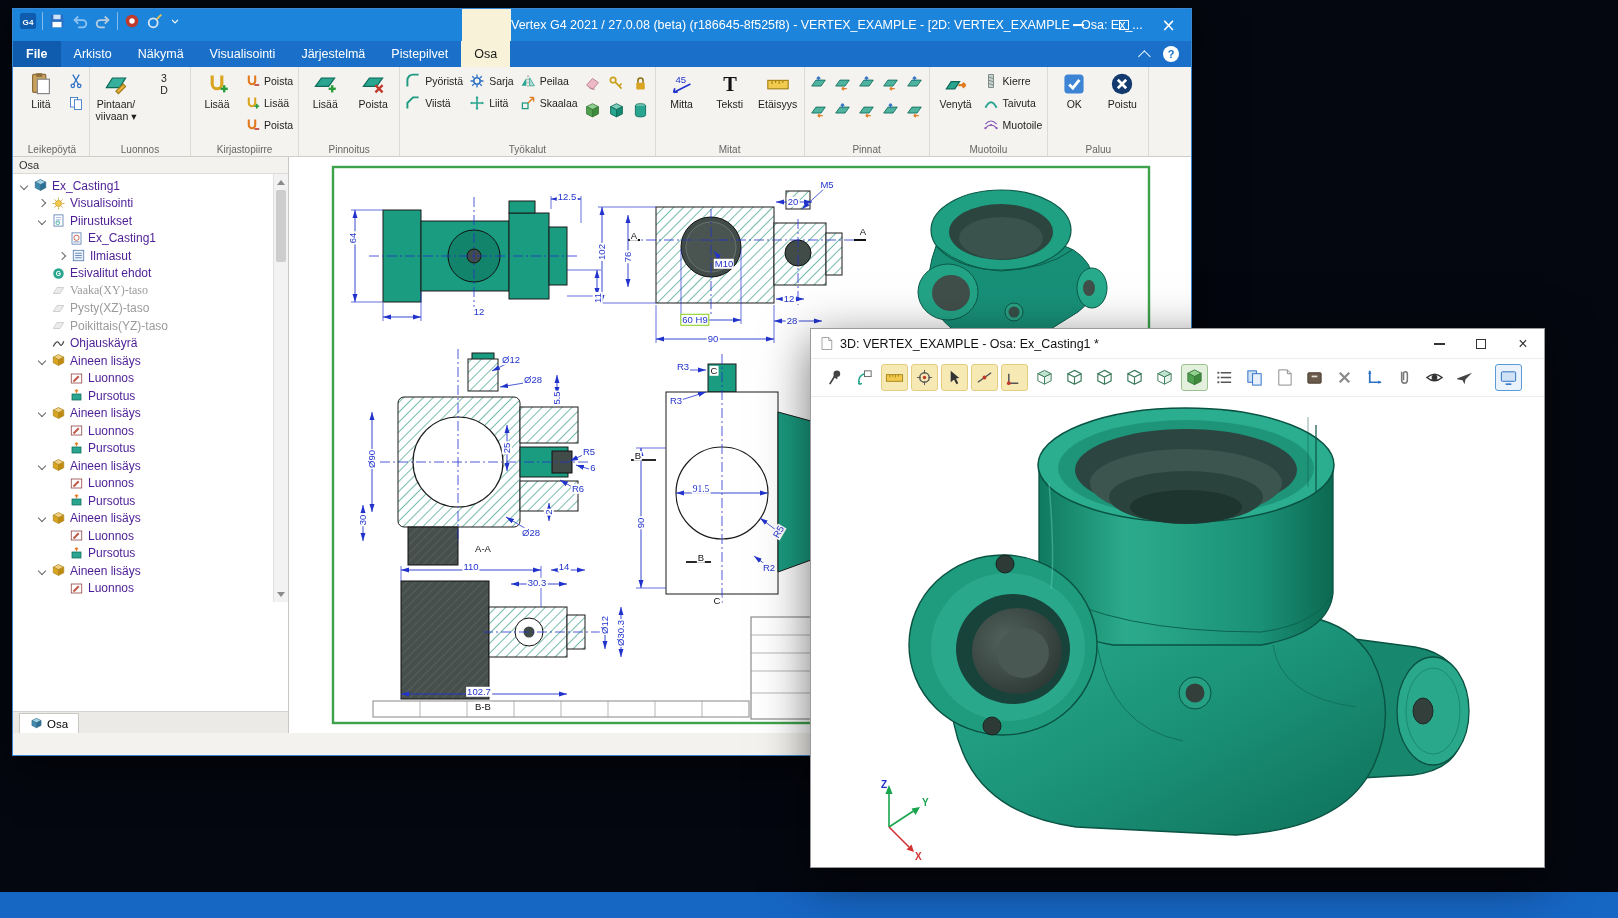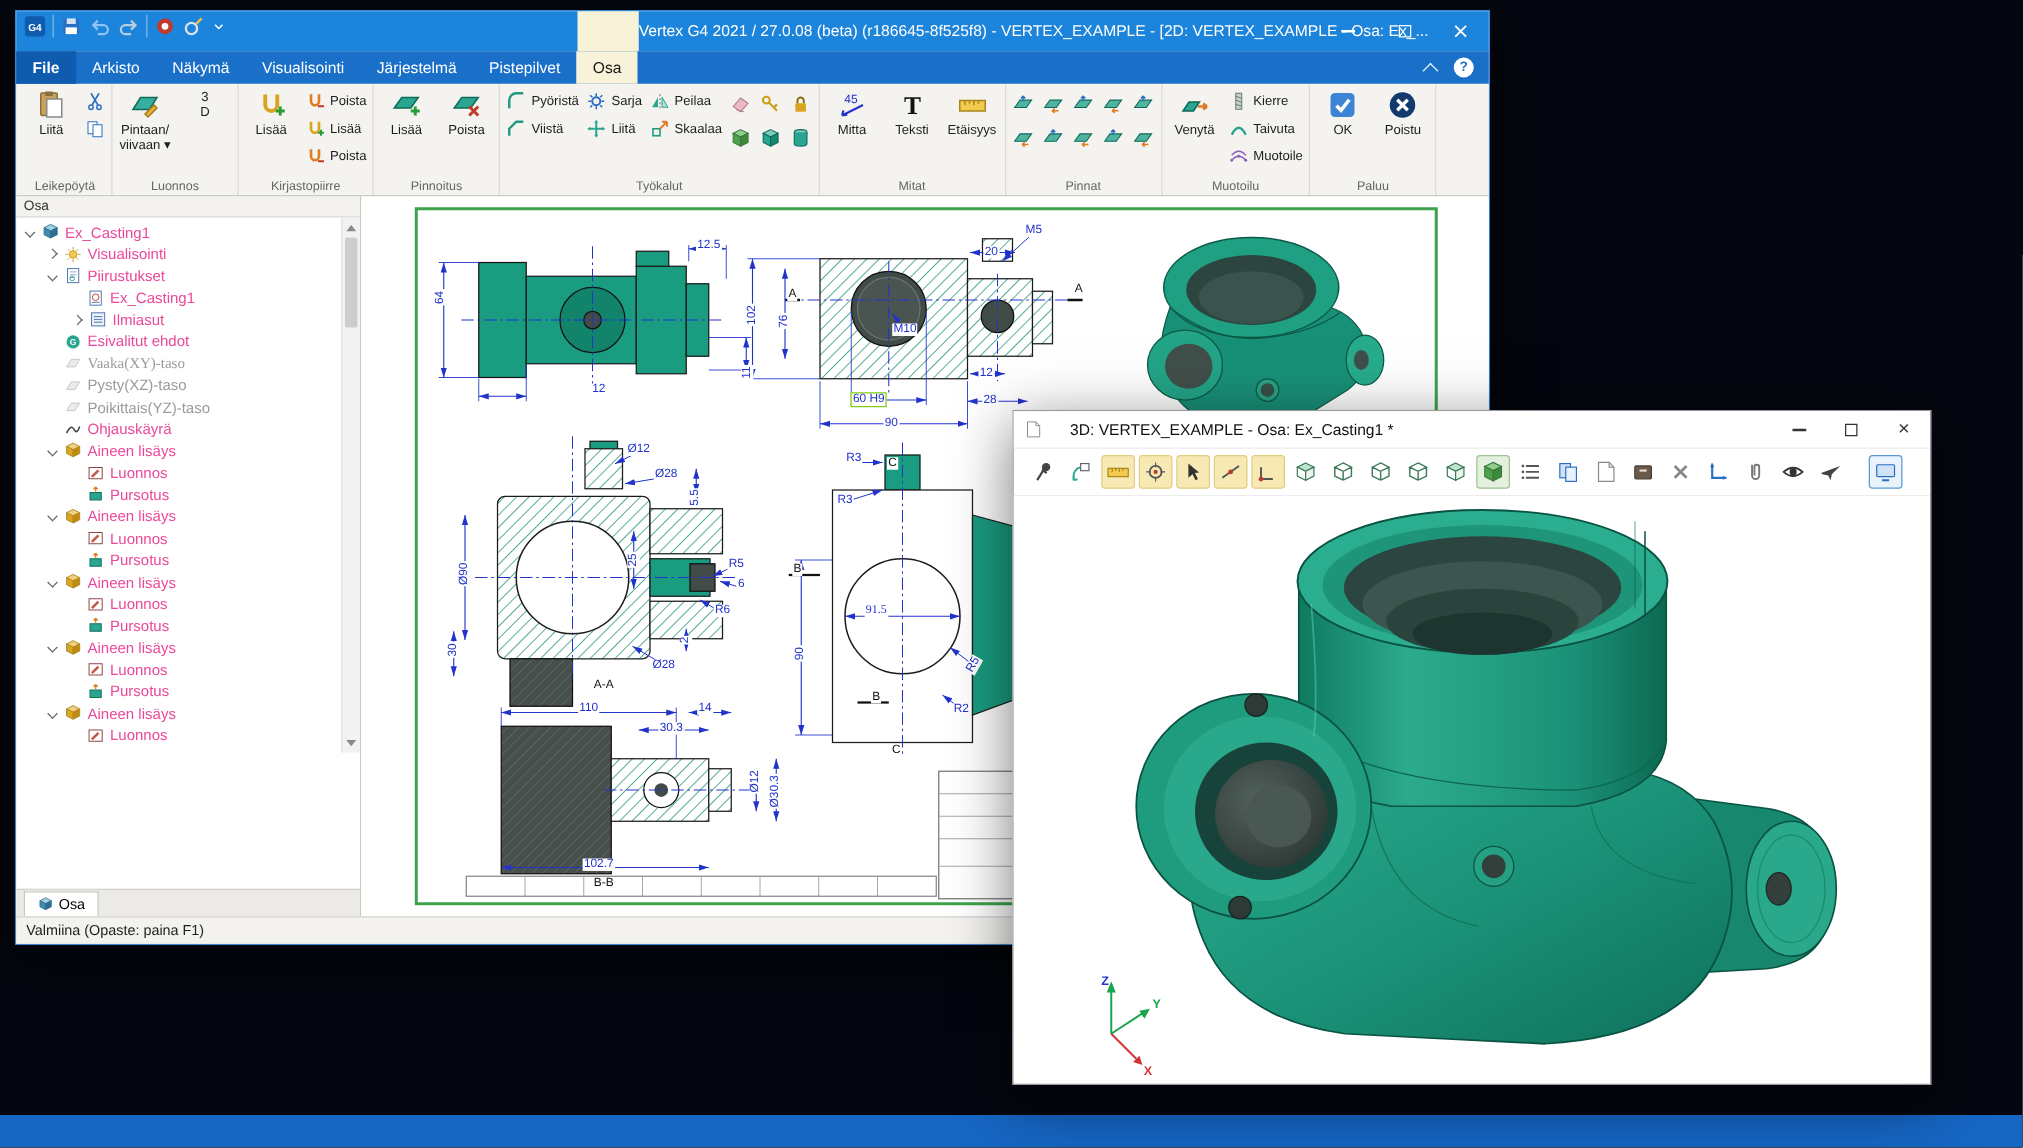--- a/index.html
+++ b/index.html
@@ -38,21 +38,21 @@
 .bstack{display:flex;flex-direction:column;gap:4px;padding-top:3px}
 .bsmall{display:flex;align-items:center;gap:4px;font-size:10.5px;color:#1d1d1d;padding:1px 2px;white-space:nowrap}
 .bgrid{display:flex;flex-direction:column;gap:6px;padding-top:4px}
 .bgrow{display:flex;gap:2px}
 .bicon{width:22px;height:21px;display:flex;align-items:center;justify-content:center}
 
 .content{position:absolute;left:0;top:148px;width:100%;height:576px;display:flex}
 .sidebar{width:276px;height:100%;background:#fff;border-right:1px solid #c9c7c2;position:relative}
 .sb-header{height:17px;background:#f3f2ef;border-bottom:1px solid #dddbd6;font-size:11px;color:#333;padding-left:6px;display:flex;align-items:center}
 .tree{position:absolute;left:0;top:17px;width:261px;height:428px;overflow:hidden;padding-top:3px}
-.trow{height:17.5px;display:flex;align-items:center;gap:4px;font-size:12px;color:#ec4899;white-space:nowrap}
+.trow{height:17.5px;display:flex;align-items:center;gap:4px;font-size:12px;color:#4c1d95;white-space:nowrap}
 .trow.dis{color:#9b9b9b}
 .trow.dis .ic{filter:grayscale(1);opacity:.55}
 .chev{width:10px;height:10px;display:inline-flex;justify-content:center;align-items:center;flex:none}
 .chev.right::before{content:'';width:5px;height:5px;border-right:1.4px solid #666;border-bottom:1.4px solid #666;transform:rotate(-45deg)}
 .chev.down::before{content:'';width:5px;height:5px;border-right:1.4px solid #666;border-bottom:1.4px solid #666;transform:rotate(45deg)}
 .ic{display:inline-flex;flex:none}
 .tree-scroll{position:absolute;right:0;top:17px;width:15px;height:428px;background:#f2f2f2;border-left:1px solid #e0e0e0}
 .ts-up,.ts-down{position:absolute;left:0;width:14px;height:15px;display:flex;align-items:center;justify-content:center}
 .ts-up{top:0}.ts-down{bottom:0}
 .ts-up::before{content:'';border:4px solid transparent;border-bottom:5px solid #8a8a8a;margin-bottom:3px}
@@ -62,21 +62,21 @@
 .btab{height:20px;background:#fff;border:1px solid #c9c7c2;border-bottom:none;display:flex;align-items:center;gap:4px;padding:0 10px;font-size:11.5px}
 .canvas2d{position:relative;flex:1;background:#fff;overflow:hidden}
 .sheet-svg{position:absolute;left:42px;top:8px}
 #anno{position:absolute;left:42px;top:8px;width:820px;height:560px;pointer-events:none}
 .dim{position:absolute;font-size:9.5px;color:#2233cc;white-space:nowrap;background:#fff;padding:0 1px;line-height:1.1}
 .dim.box{border:1px solid #84cc16}
 .statusbar{position:absolute;left:0;top:724px;width:100%;height:22px;background:#f3f2ef;border-top:1px solid #d5d3cf;font-size:11.5px;color:#222;display:flex;align-items:center;padding-left:8px}
 
 .win3d{position:absolute;left:810px;top:328px;width:735px;height:540px;background:#fff;border:1px solid #9a9a9a;box-shadow:0 12px 46px rgba(0,0,0,.55);z-index:5}
 .w3-titlebar{height:30px;display:flex;align-items:center;padding-left:8px;background:#fff;border-bottom:1px solid #ececec;position:relative}
-.w3-title{font-size:12.5px;color:#111;margin-left:22px}
+.w3-title{font-size:12.5px;color:#111;margin-left:6px}
 .w3-controls{position:absolute;right:0;top:0;height:30px;display:flex}
 .w3c{width:42px;height:30px;display:flex;align-items:center;justify-content:center}
 .g-min{width:11px;height:1.4px;background:#333}
 .g-max{width:10px;height:10px;border:1.4px solid #333}
 .g-close{font-size:16px;color:#333;line-height:1}
 .w3-toolbar{height:38px;display:flex;align-items:center;gap:3px;padding:0 10px;border-bottom:1px solid #ececec}
 .t3btn{width:27px;height:27px;display:flex;align-items:center;justify-content:center;border-radius:3px;border:1px solid transparent}
 .t3btn.hl{background:#f7e9b4;border-color:#e3cd7e}
 .t3btn.pressed{background:#e4f0de;border-color:#9cc292}
 .t3btn.pressedblue{border-color:#5b9bd5;background:#eaf2fb;margin-left:14px}
@@ -1080,21 +1080,20 @@
           <span class="dim" style="left: 206px; top: 418px; transform: translate(-50%, -50%);">30.3</span>
           <span class="dim" style="left: 233px; top: 402px; transform: translate(-50%, -50%);">14</span>
           <span class="dim" style="left: 274px; top: 460px; transform: translate(-50%, -50%) rotate(-90deg);">Ø12</span>
           <span class="dim" style="left: 290px; top: 468px; transform: translate(-50%, -50%) rotate(-90deg);">Ø30.3</span>
           <span class="dim" style="left: 148px; top: 527px; transform: translate(-50%, -50%);">102.7</span>
           <span class="dim" style="left: 152px; top: 542px; color: rgb(17, 17, 17); transform: translate(-50%, -50%);">B-B</span>
         </div>
     </div>
   </div>
 
-  <div class="statusbar">Valmiina (Opaste: paina F1)</div>
 </div>
 
 <div class="win3d">
   <div class="w3-titlebar">
     <span class="ic">
         <svg viewBox="0 0 20 20" width="15" height="15">
           <path d="M4 2 H13 L17 6 V18 H4 Z" fill="#fff" stroke="#888"></path>
           <path d="M13 2 V6 H17" fill="none" stroke="#888"></path>
         </svg>
       </span>

